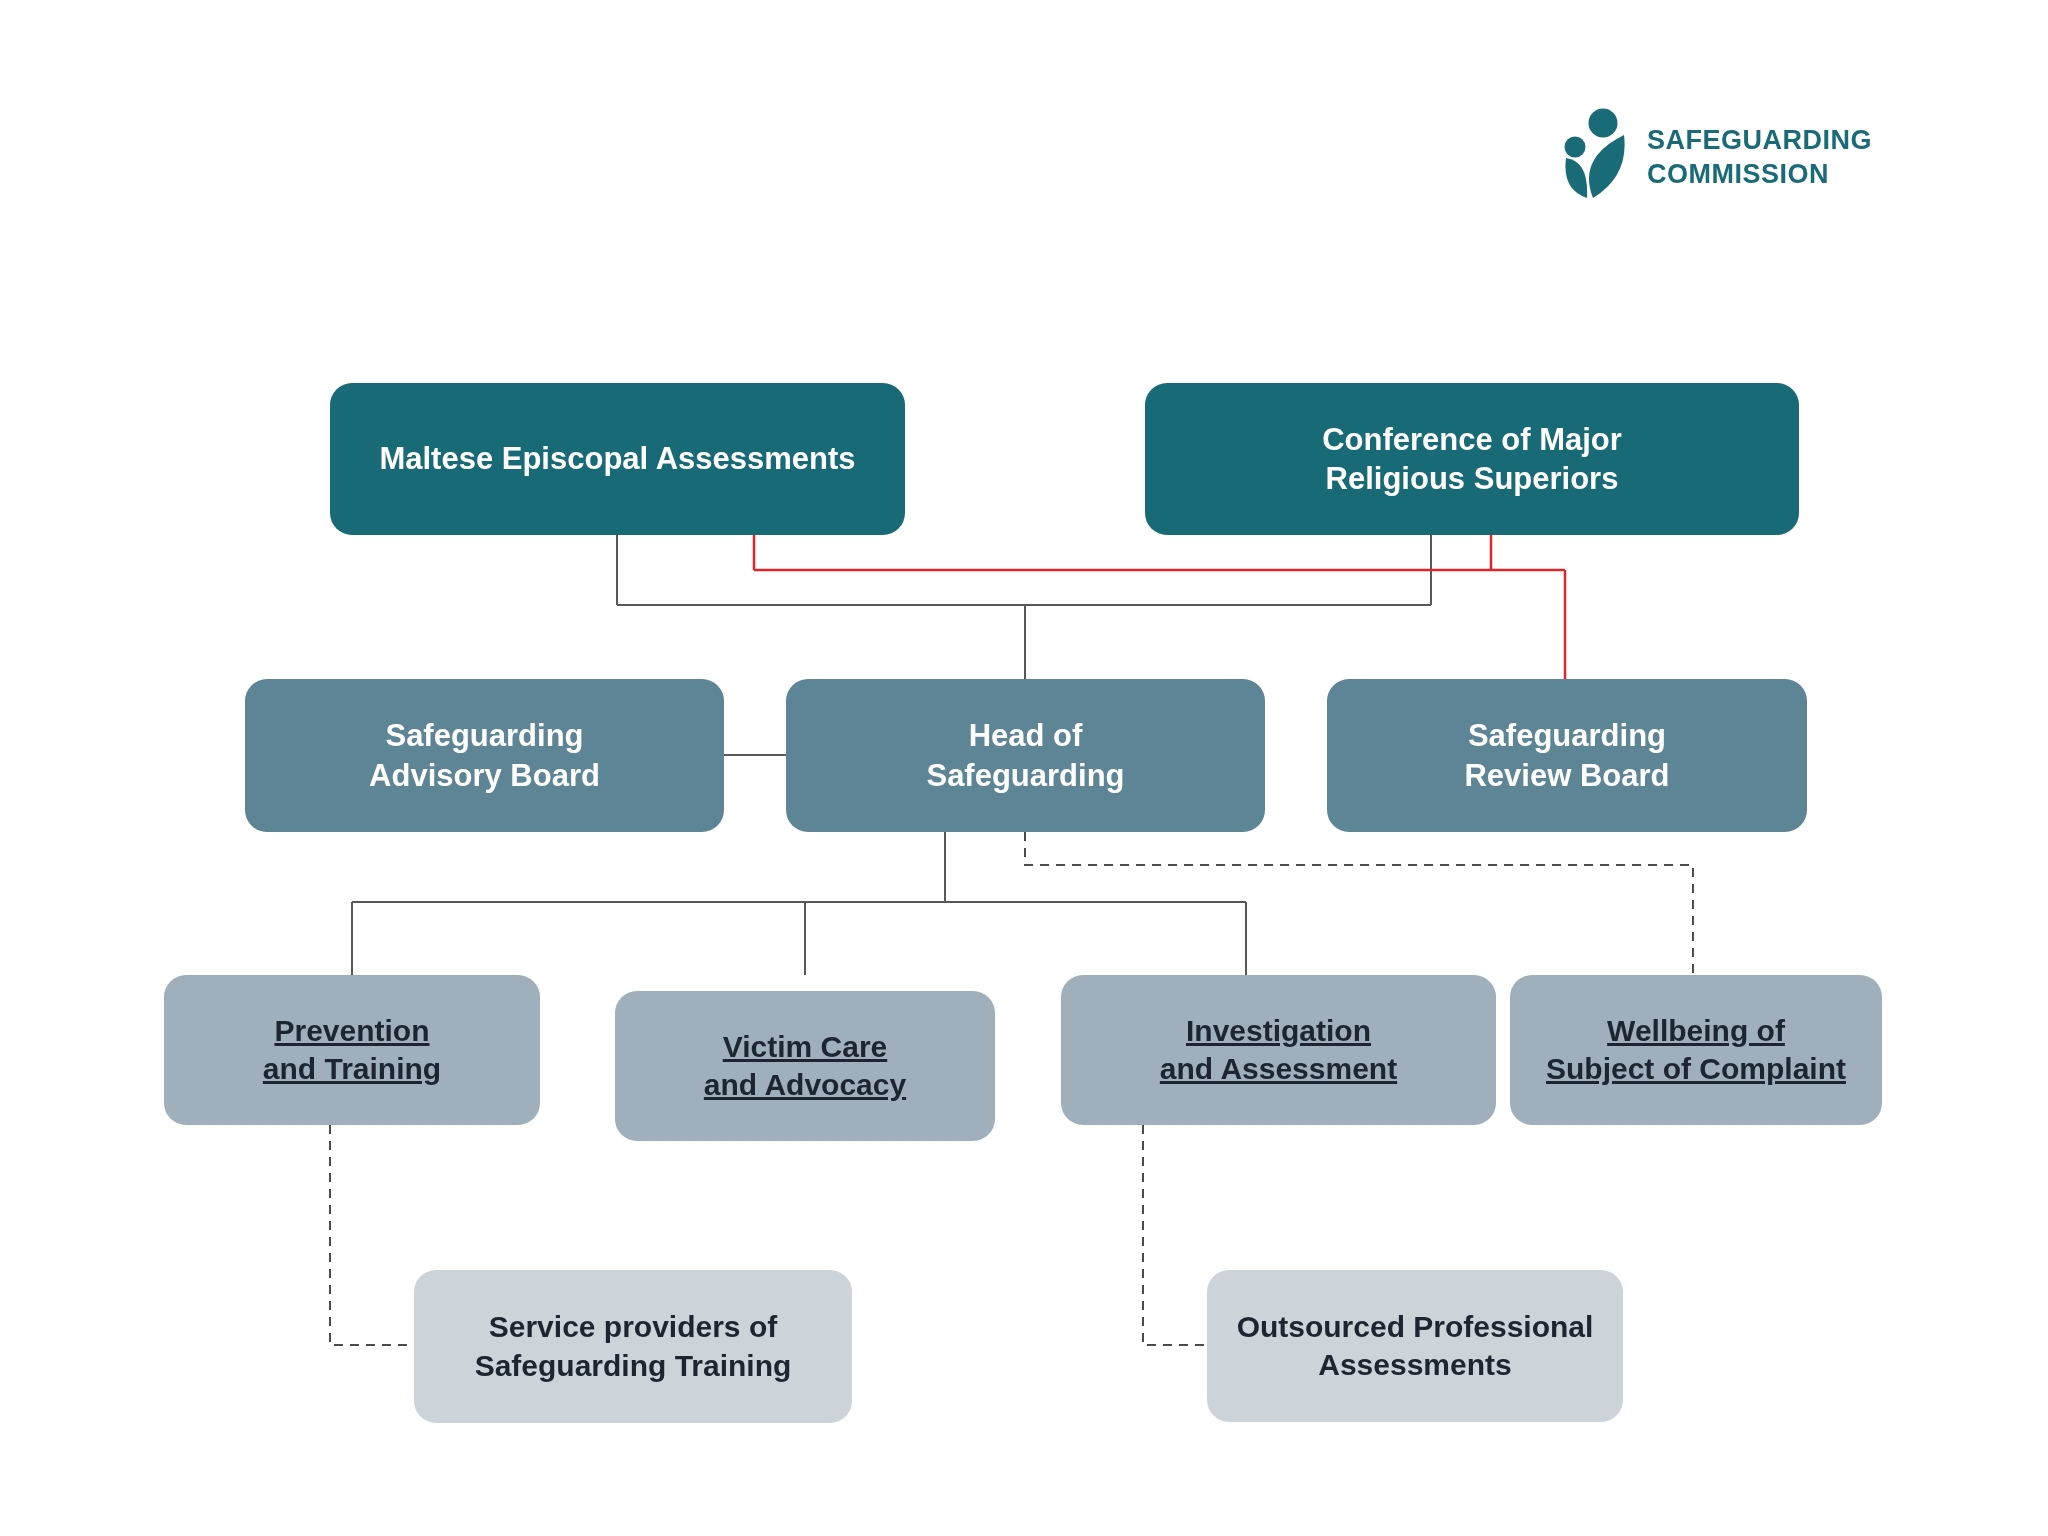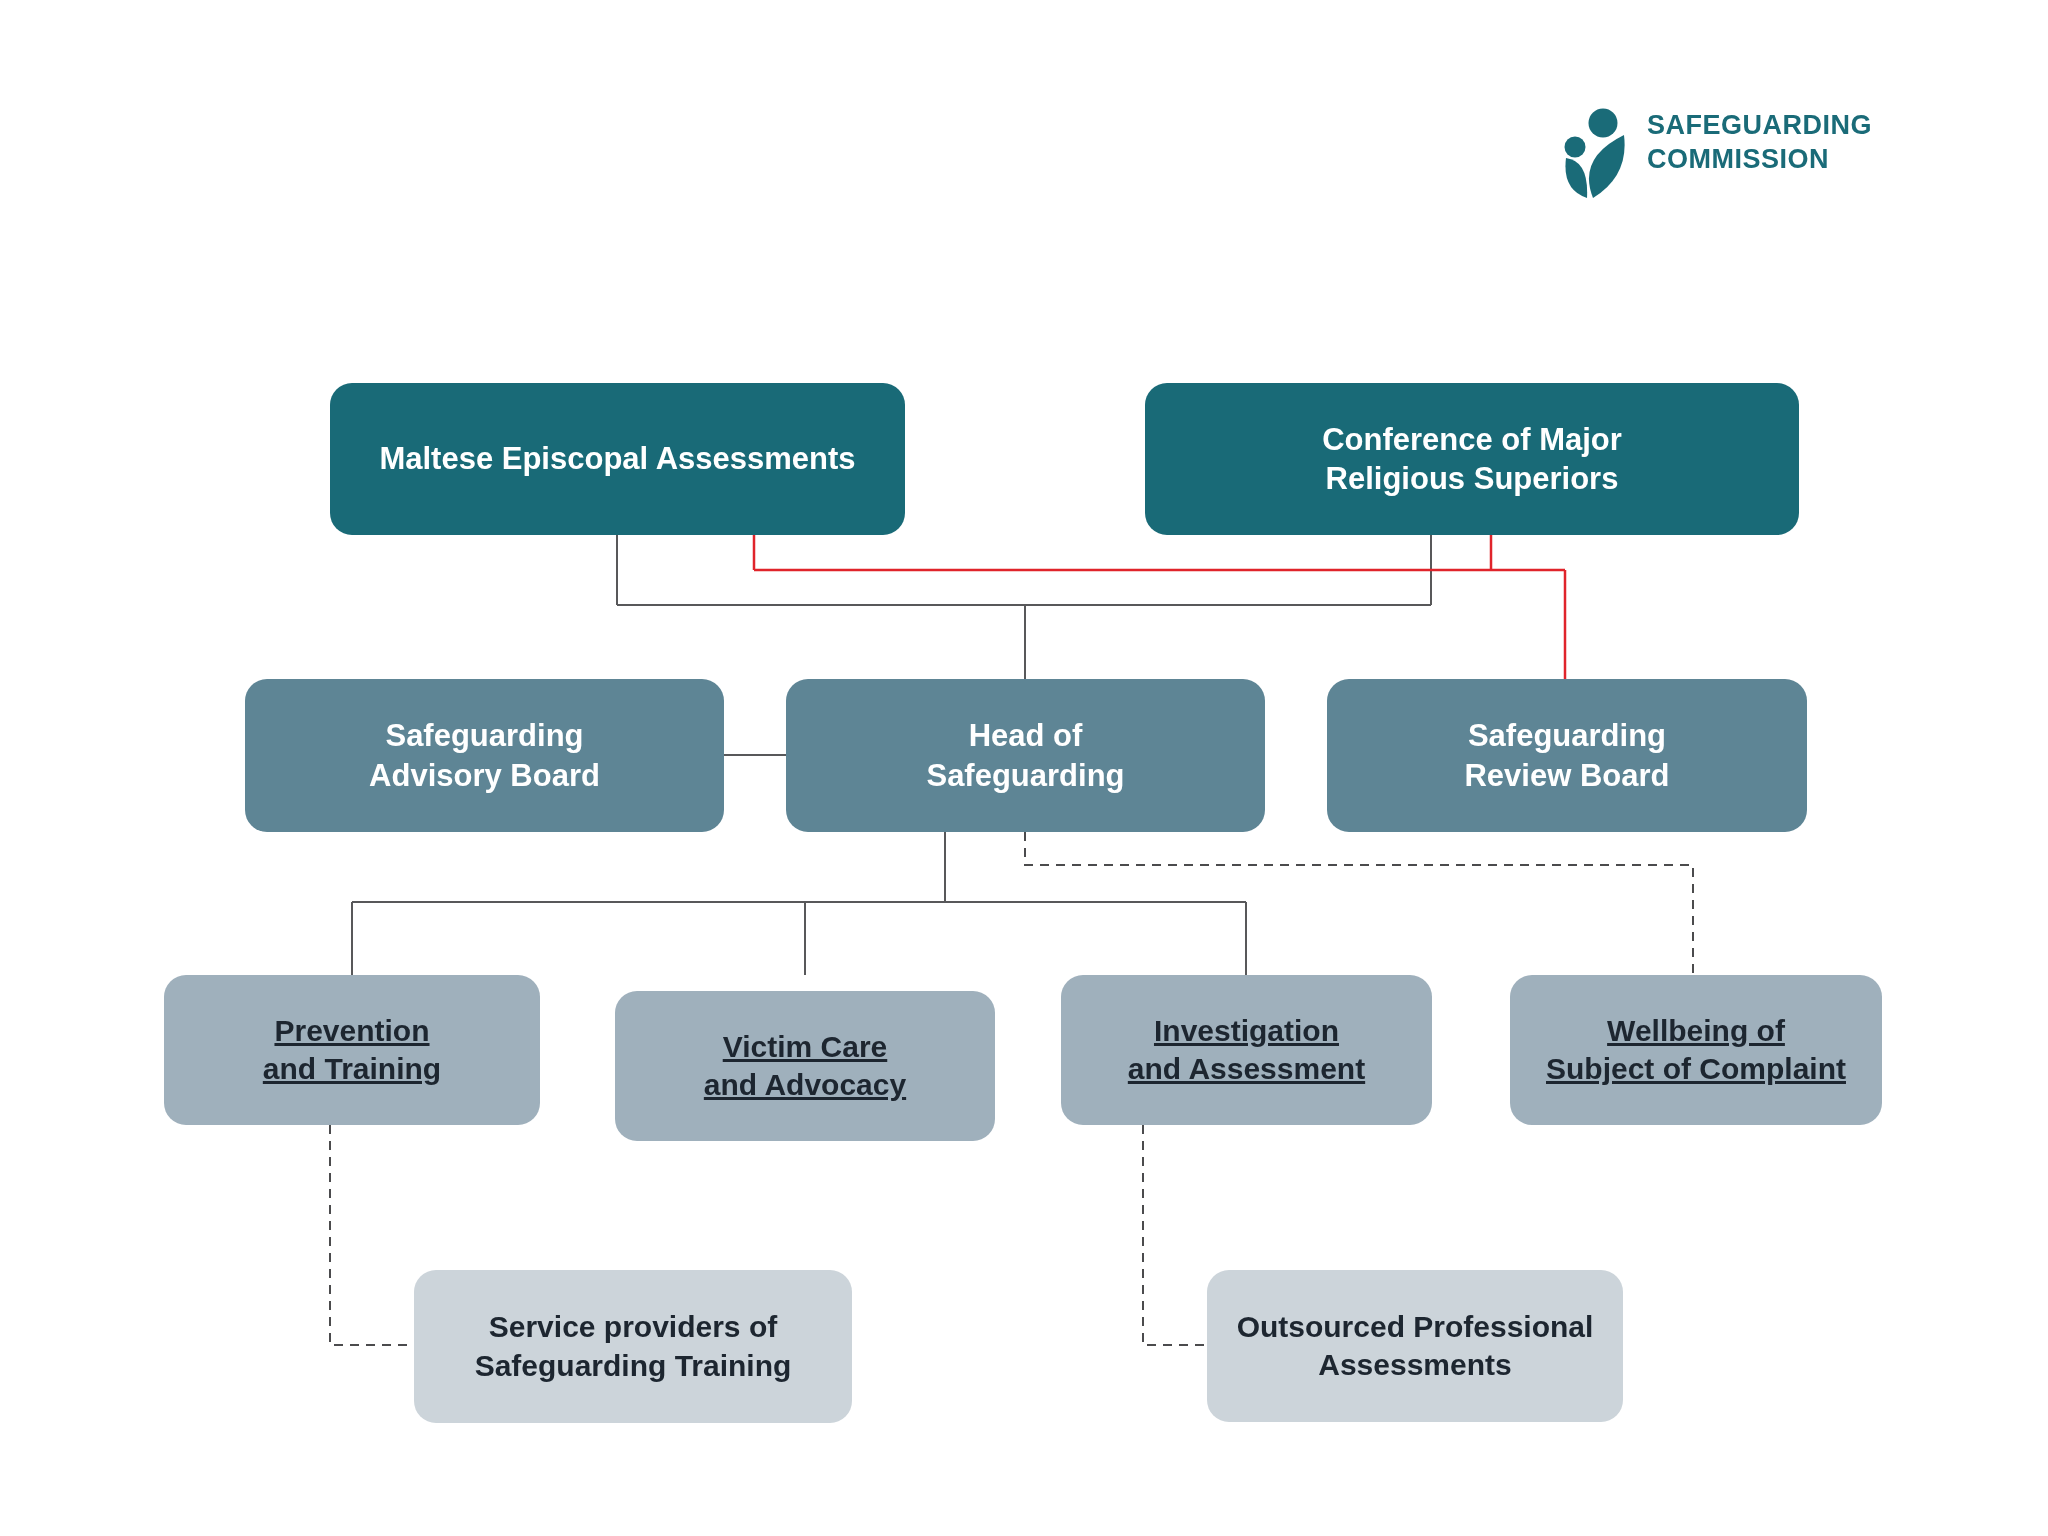--- a/index.html
+++ b/index.html
@@ -23,30 +23,30 @@
   .row3{background:var(--row3-fill,#9fb0bc);color:var(--row3-text,#1d2630);font-size:30px;text-decoration:underline;}
   .row4{background:var(--row4-fill,#ccd4da);color:var(--row4-text,#1d2630);font-size:30px;}
 
   .n-mec{left:330px;top:383px;width:575px;height:152px;}
   .n-cmrs{left:1145px;top:383px;width:654px;height:152px;}
   .n-advisory{left:245px;top:679px;width:479px;height:153px;}
   .n-head{left:786px;top:679px;width:479px;height:153px;}
   .n-review{left:1327px;top:679px;width:480px;height:153px;}
   .n-prevention{left:164px;top:975px;width:376px;height:150px;}
   .n-victim{left:615px;top:975px;width:380px;height:150px;margin-top:16px;}
-  .n-investigation{left:1061px;top:975px;width:371px;height:150px;}
+  .n-investigation{left:1061px;top:975px;width:435px;height:150px;}
   .n-wellbeing{left:1510px;top:975px;width:372px;height:150px;}
   .n-service{left:414px;top:1270px;width:438px;height:153px;}
   .n-outsourced{left:1207px;top:1270px;width:416px;height:152px;}
 
   #logo{position:absolute;left:1563px;top:108px;display:flex;align-items:flex-start;}
   #logo-icon{width:64px;height:92px;margin-right:20px;}
   #logo-text{
     color:var(--logo-teal,#1a6b78);font-weight:700;font-size:27px;
-    letter-spacing:0.5px;line-height:34px;margin-top:0;white-space:pre-line;
+    letter-spacing:0.5px;line-height:34px;margin-top:15px;white-space:pre-line;
   }
 </style>
 </head>
 <body>
 
 <div id="canvas">
 
   <svg id="connectors" viewBox="0 0 2048 1536" xmlns="http://www.w3.org/2000/svg">
     <path class="edge-gray" d="M617 535 V605 M1431 535 V605 M617 605 H1431 M1025 605 V679 M724 755 H786 M945 832 V902 M352 902 H1246 M352 902 V975 M805 902 V975 M1246 902 V975"></path>
     <path class="edge-red" d="M754 535 V570 M1491 535 V570 M754 570 H1565 M1565 570 V679"></path>

